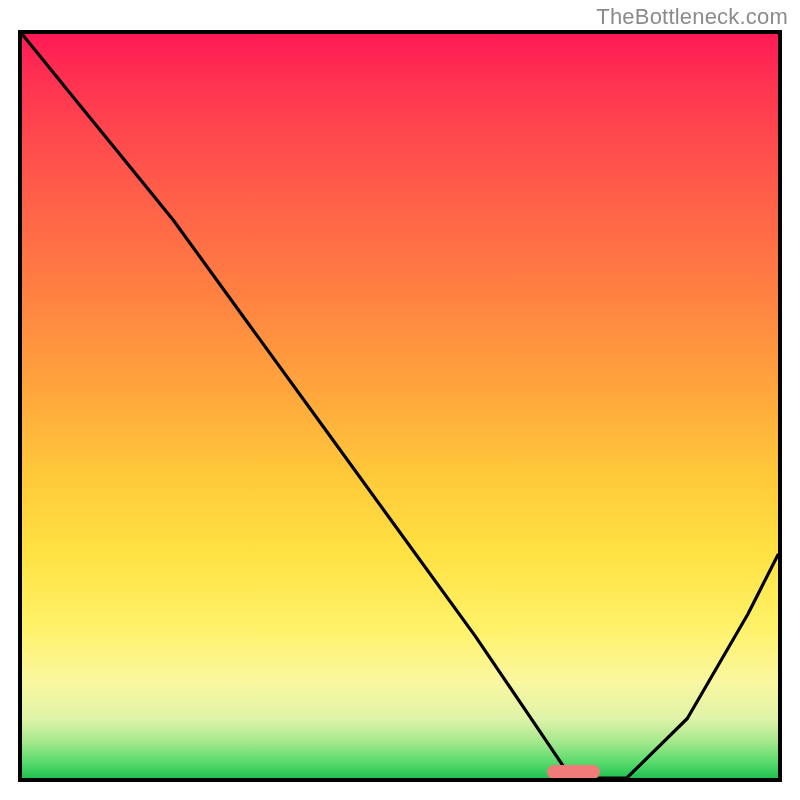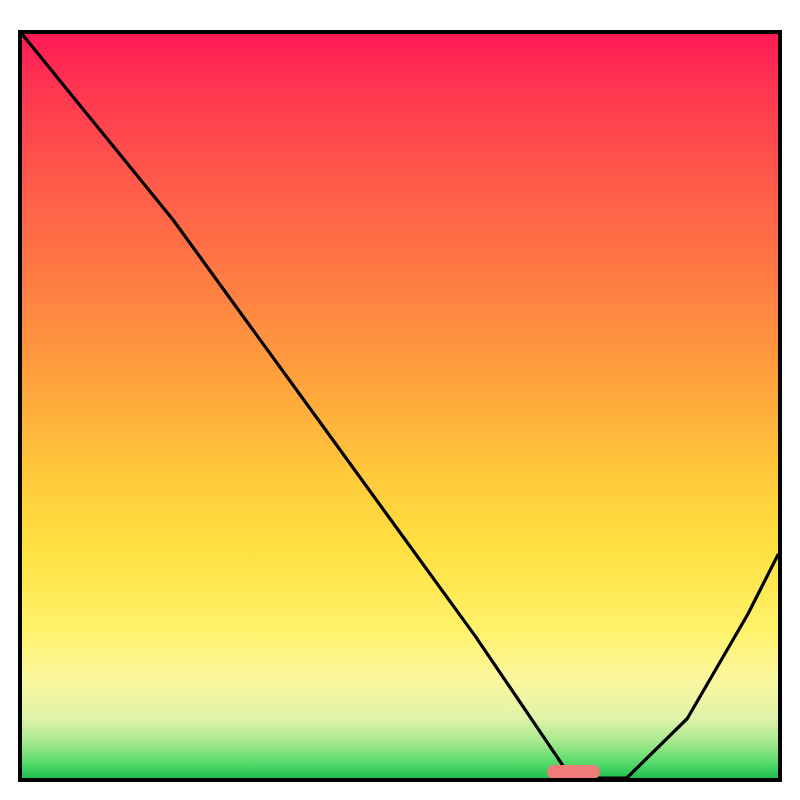--- a/index.html
+++ b/index.html
@@ -72,20 +72,21 @@
     border-radius: 7px;
     background: #f07b78;
     z-index: 3;
   }
 </style>
 </head>
 <body>
 
 <div class="outer">
 
+  <div class="watermark">TheBottleneck.com</div>
 
   <div class="frame">
     <div class="gradient"></div>
 
     <svg class="curve-svg" viewBox="0 0 756 744" preserveAspectRatio="none">
       <path id="curve-path" d="M0.0 0.0 L60.5 74.4 L90.7 111.6 L151.2 186.0 L226.8 290.2 L302.4 394.3 L378.0 498.5 L453.6 602.6 L514.1 691.9 L544.3 736.6 L574.6 744.0 L604.8 744.0 L665.3 684.5 L725.8 580.3 L756.0 520.8" fill="none" stroke="#000" stroke-width="3.2" stroke-linejoin="round" stroke-linecap="round"></path>
     </svg>
 
     <div class="marker" id="marker-el" style="width: 52.92px; height: 13.392px; left: 525.42px; top: 731.352px;"></div>
   </div>

